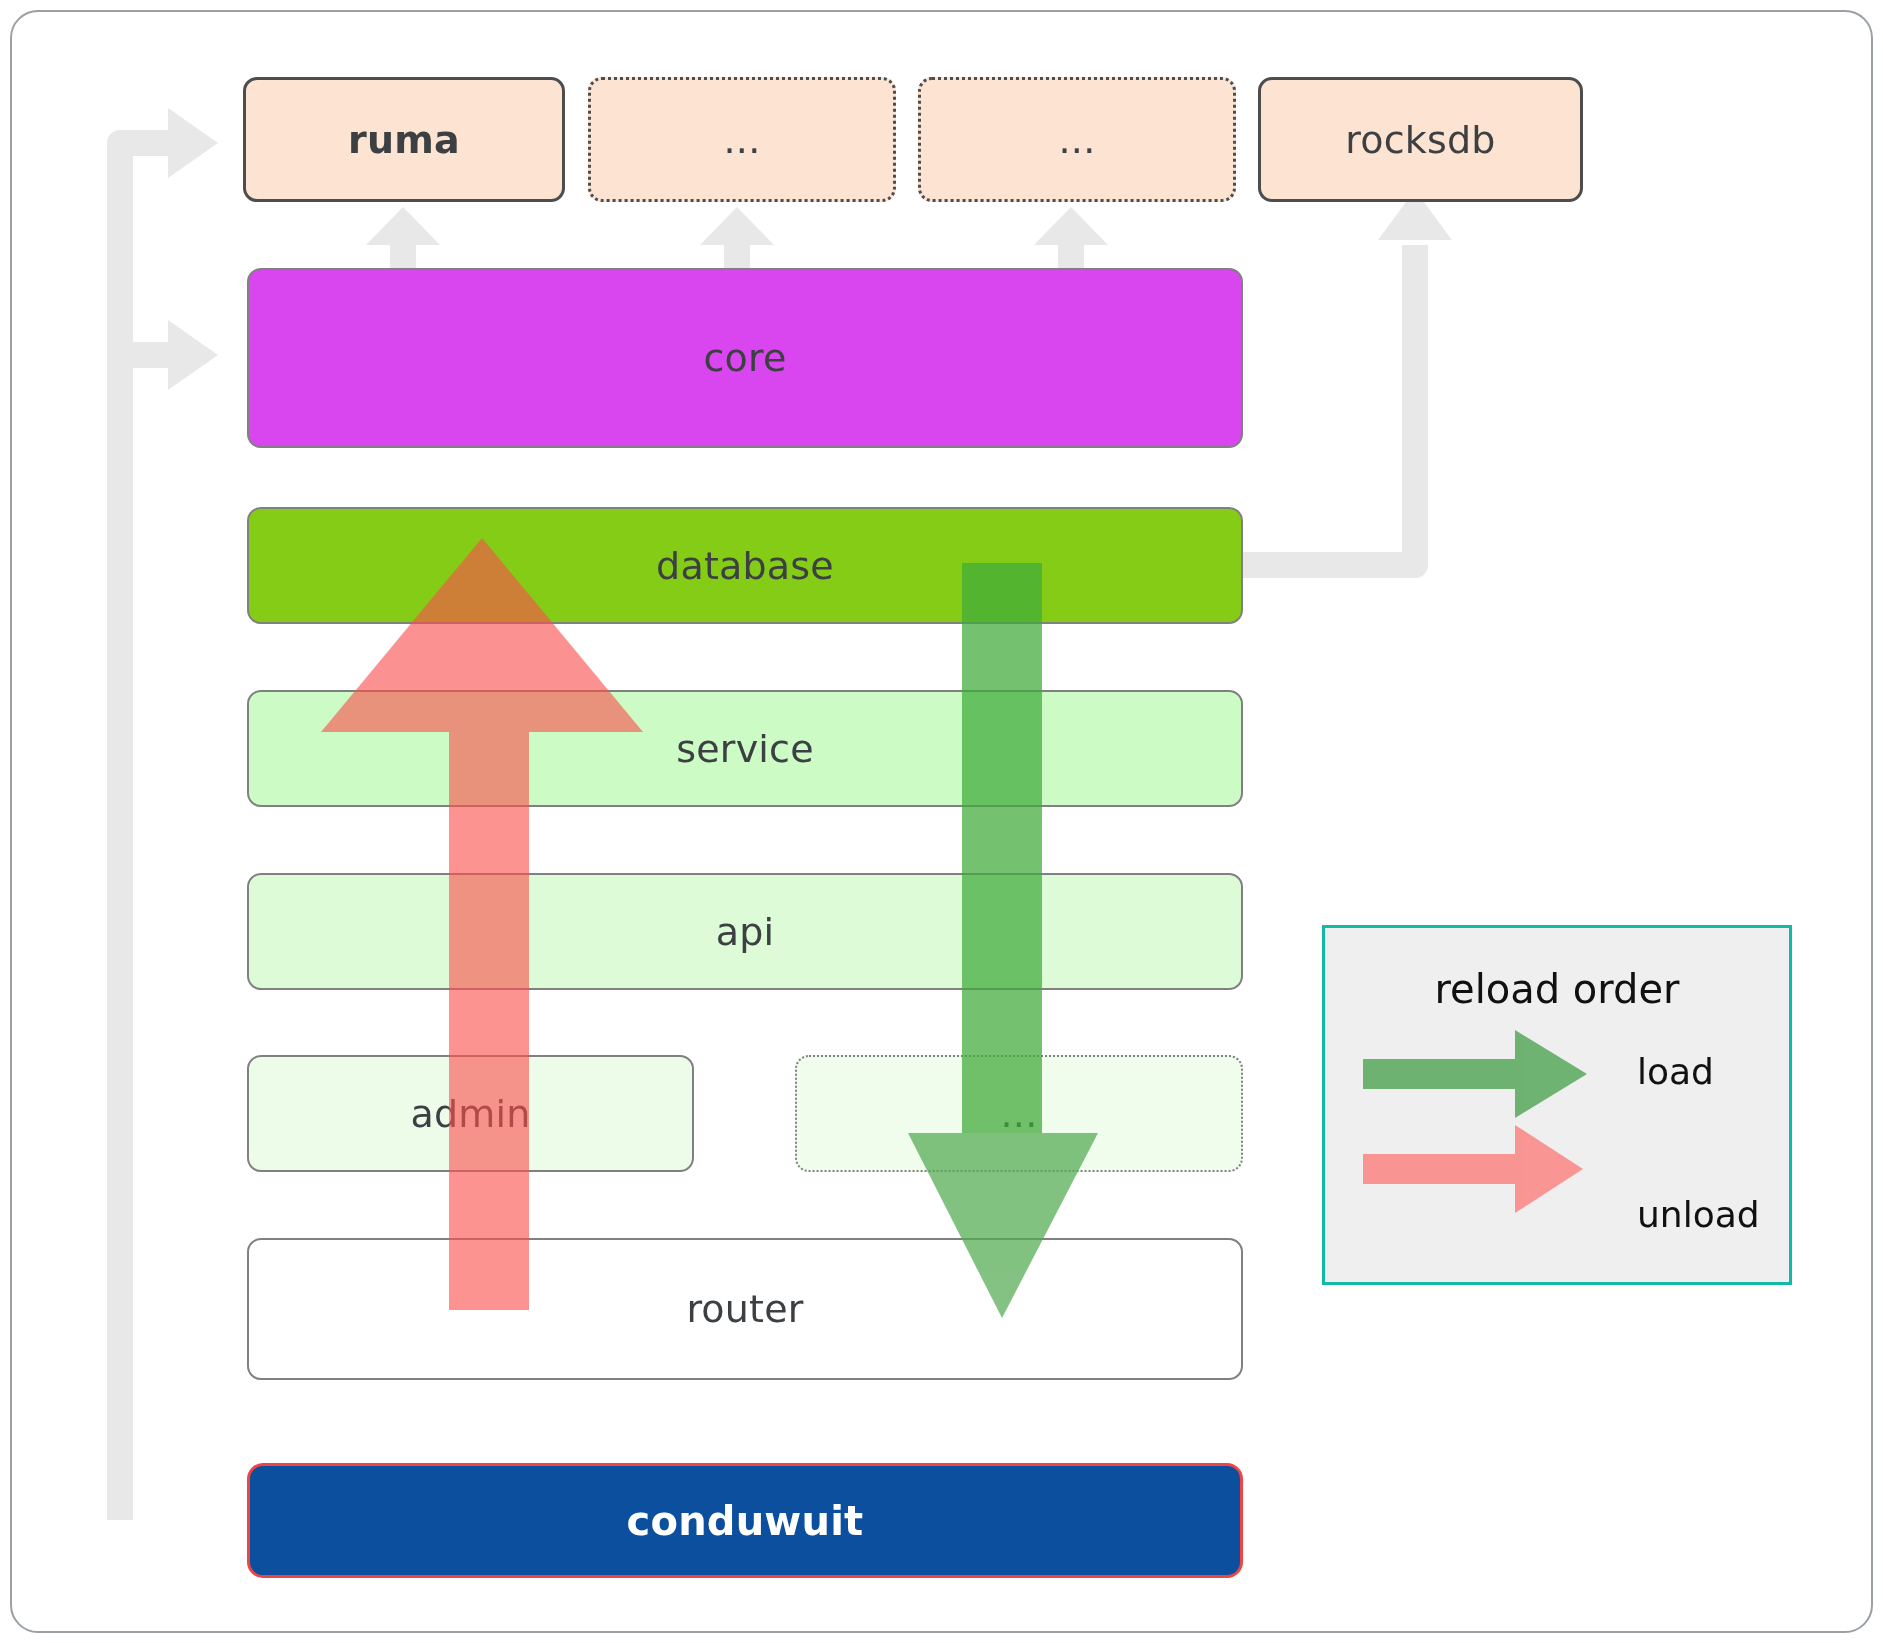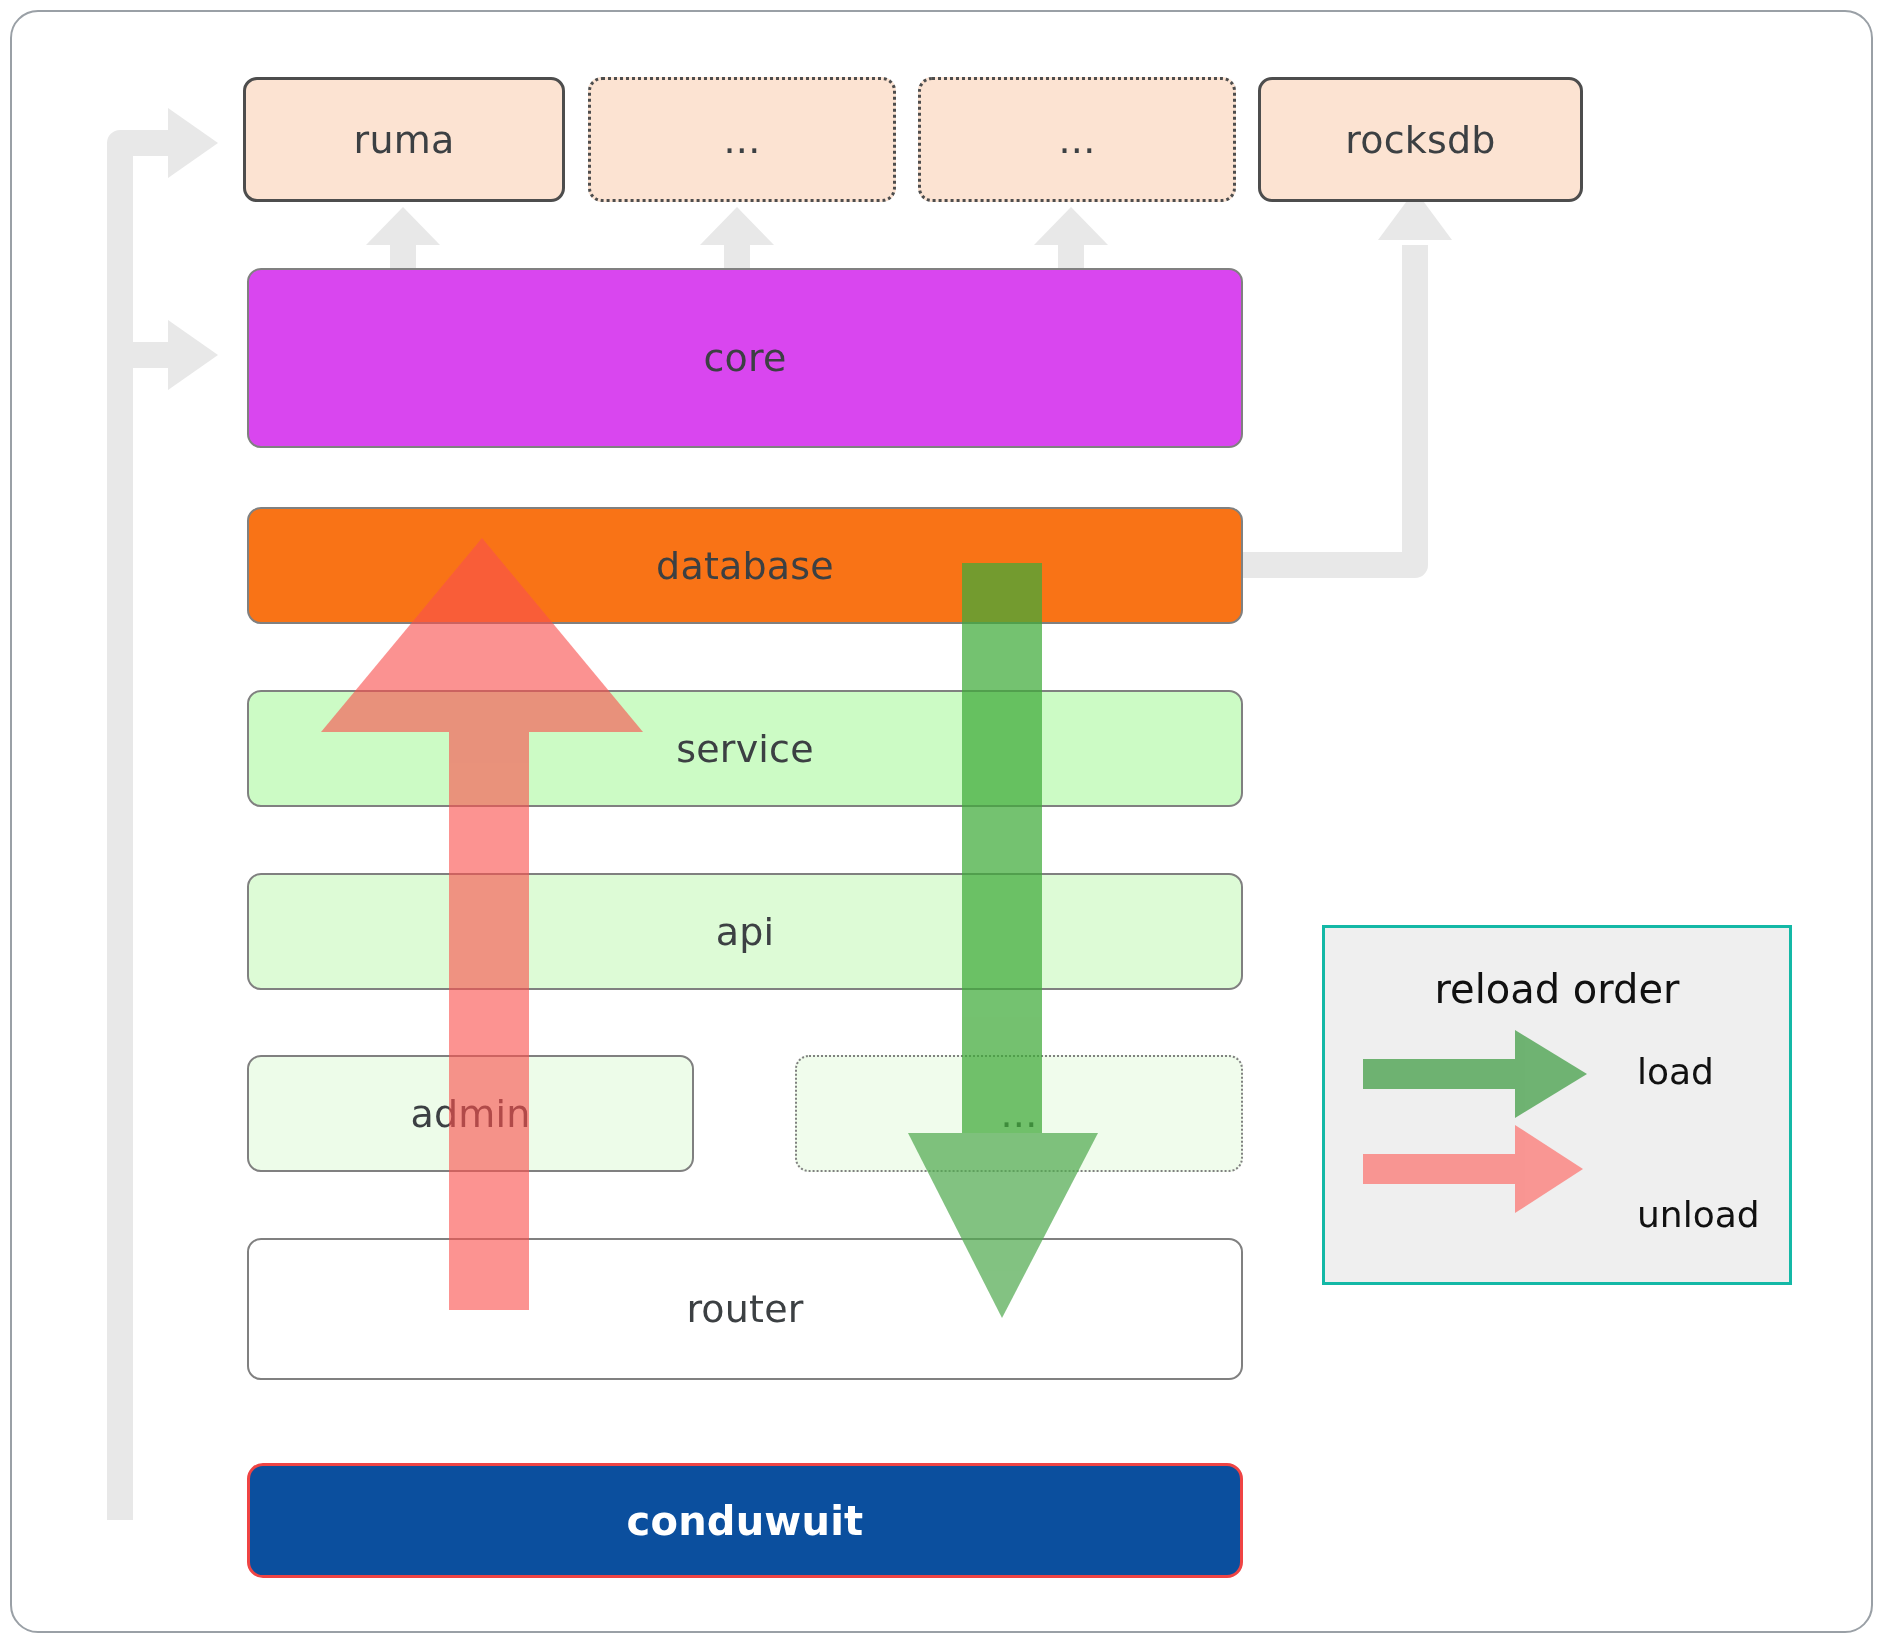--- a/index.html
+++ b/index.html
@@ -27,21 +27,21 @@
     color:#3c4043;
     letter-spacing:.2px;
   }
   .solid{border:3px solid #4d4d4d;}
   .dotted{border:3px dotted #4d4d4d;}
   .thin{border:2px solid #808080;}
   .thin-dotted{border:2px dotted #808080;}
 
   .dep{background:#fce3d2;}
   .core{background:#d946ef;text-align:center;}
-  .db{background:#f97316;}
+  .db{background:#84cc16;}
   .service{background:#ccfbc5;}
   .api{background:#ddfbd6;}
   .admin{background:#edfce9;}
   .dots-box{background:#f0fcec;}
   .router{background:#ffffff;}
   .conduwuit{
     background:#0b4f9e;color:#ffffff;font-weight:bold;
     border:3px solid #ef4444;border-radius:16px;
   }
   .legend{
@@ -81,21 +81,21 @@
     <g>
       <rect x="390" y="237" width="26" height="55" fill="#e8e8e8"></rect>
       <polygon points="366,245 440,245 403,207" fill="#e8e8e8"></polygon>
       <rect x="724" y="237" width="26" height="55" fill="#e8e8e8"></rect>
       <polygon points="700,245 774,245 737,207" fill="#e8e8e8"></polygon>
       <rect x="1058" y="237" width="26" height="55" fill="#e8e8e8"></rect>
       <polygon points="1034,245 1108,245 1071,207" fill="#e8e8e8"></polygon>
     </g>
   </svg>
 
-  <div class="box dep solid" style="left:243px;top:77px;width:322px;height:125px;">
+  <div class="box dep solid" style="left:243px;top:77px;width:322px;height:125px;font-weight:bold;">
     <span>ruma</span>
   </div>
 
   <div class="box dep dotted" style="left:588px;top:77px;width:308px;height:125px;">
     <span>...</span>
   </div>
 
   <div class="box dep dotted" style="left:918px;top:77px;width:318px;height:125px;">
     <span>...</span>
   </div>

